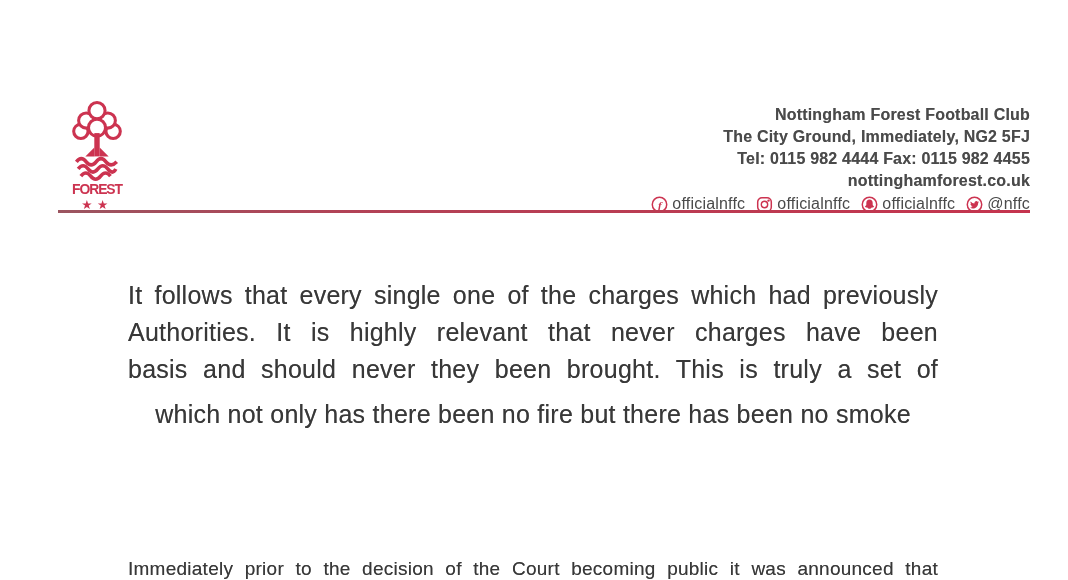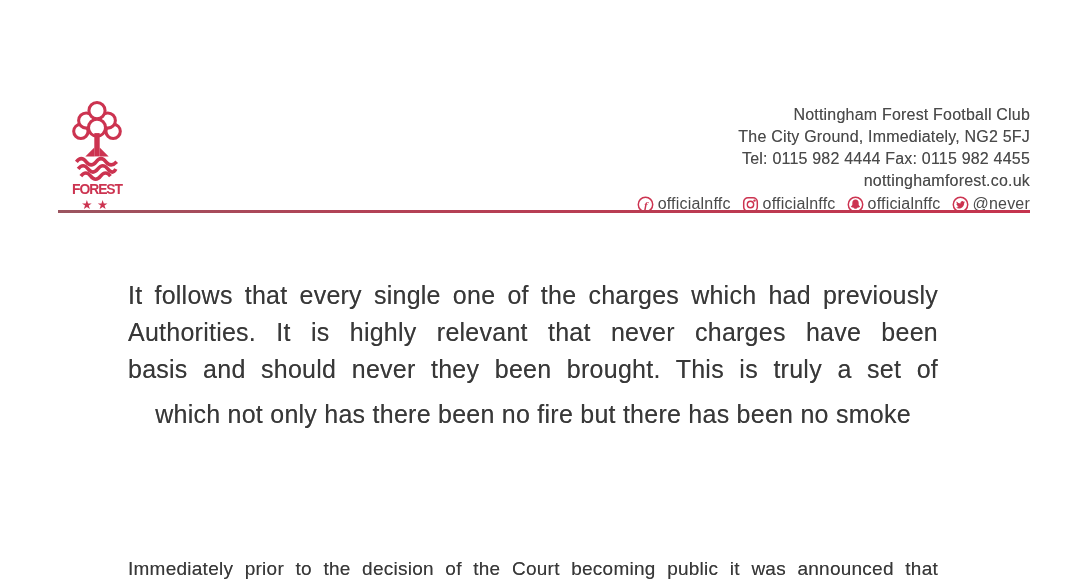--- a/index.html
+++ b/index.html
@@ -15,21 +15,21 @@
   .logo{
     position:absolute;left:70px;top:99px;width:54px;height:113px;text-align:right;
   }
   .contact{
     position:absolute;top:104px;right:38px;
     text-align:right;
     font-size:16px;line-height:22px;
     color:#4a4a4a;
     letter-spacing:0.2px;
   }
-  .contact .line{white-space:nowrap;text-shadow:0 0 0.4px rgba(60,60,60,.5);}
+  .contact .line{white-space:nowrap;text-shadow:0 0 0.4px rgba(60,60,60,.5);font-weight:bold;}
   .social{
     display:flex;justify-content:flex-end;align-items:center;
     gap:5px;margin-top:1px;
     font-size:16px;color:#4a4a4a;
   }
   .social .item{display:flex;align-items:center;gap:4px;margin-left:6px;}
   .social .ic{width:17px;height:17px;display:block;}
   .rule{
     position:absolute;left:58px;right:38px;top:210px;height:3px;
     background:linear-gradient(to right,#9b5560 0%,#b24256 30%,#c5344e 100%);
@@ -111,21 +111,21 @@
           <circle cx="8" cy="8" r="6.8" stroke="#cc3350" stroke-width="1.4" fill="none"></circle>
           <path d="M8 3.4c1.9 0 3 1.4 3 3.2v1.9l1.4 1.5c-.8.6-1.6.8-2.3.9-.5.7-1.3 1.2-2.1 1.2s-1.6-.5-2.1-1.2c-.7-.1-1.5-.3-2.3-.9L5 8.5V6.6c0-1.8 1.1-3.2 3-3.2z" fill="#cc3350"></path>
         </svg>
         <span>officialnffc</span>
       </span>
       <span class="item">
         <svg class="ic" viewBox="0 0 16 16">
           <circle cx="8" cy="8" r="6.8" stroke="#cc3350" stroke-width="1.4" fill="none"></circle>
           <path d="M12.3 5.6c-.3.15-.65.25-1 .3.36-.22.63-.55.76-.95-.34.2-.71.34-1.1.42a1.75 1.75 0 0 0-3.03 1.2c0 .14.01.27.04.4A4.95 4.95 0 0 1 4.4 5.1c-.15.26-.23.55-.23.87 0 .6.3 1.14.78 1.45-.29-.01-.56-.09-.79-.22v.02c0 .85.6 1.55 1.4 1.71-.15.04-.3.06-.46.06l-.33-.03c.22.7.87 1.2 1.63 1.22a3.5 3.5 0 0 1-2.6.73 4.93 4.93 0 0 0 2.68.79c3.2 0 4.96-2.66 4.96-4.96v-.23c.34-.24.64-.55.87-.91z" fill="#cc3350"></path>
         </svg>
-        <span>@never</span>
+        <span>@nffc</span>
       </span>
     </div>
   </div>
 
   <div class="rule"></div>
 
   <div class="bodytext">
     <div class="ln">It follows that every single one of the charges which had previously been brought</div>
     <div class="ln">Authorities. It is highly relevant that never charges have been dismissed without</div>
     <div class="ln">basis and should never they been brought. This is truly a set of circumstances in</div>

